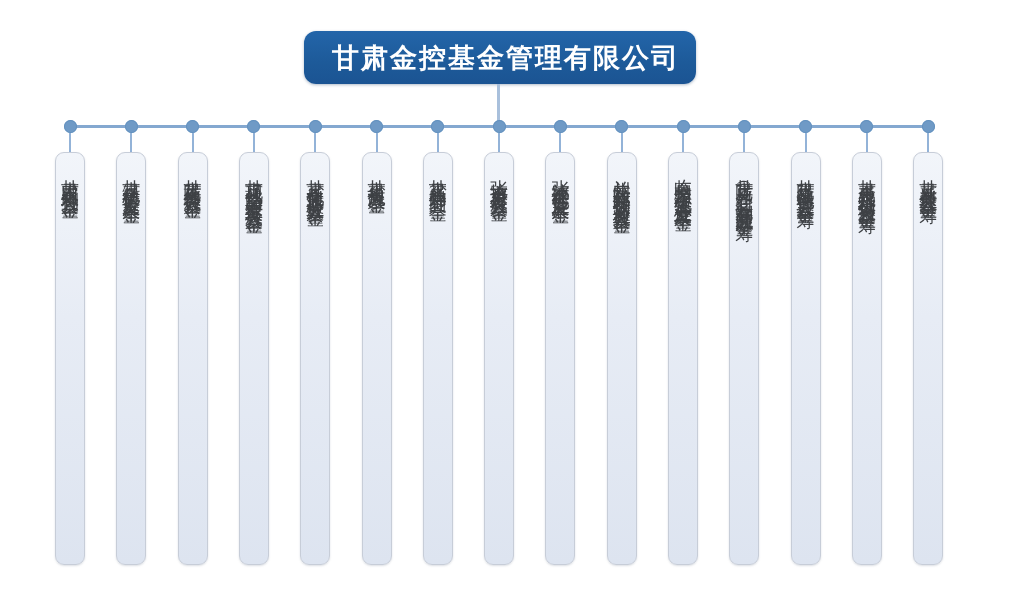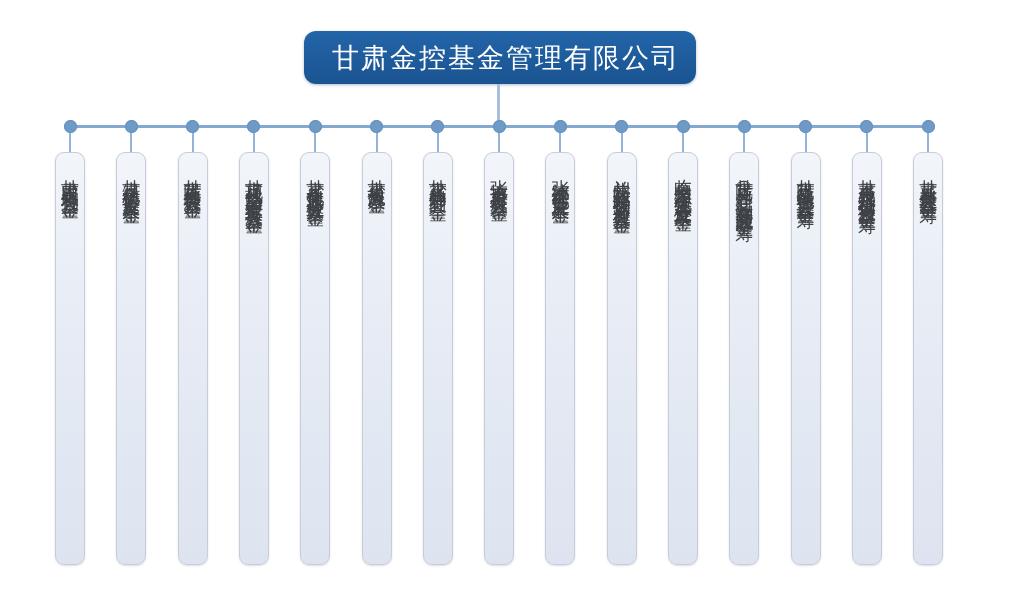--- a/index.html
+++ b/index.html
@@ -25,21 +25,21 @@
     background: linear-gradient(180deg, #2365a9 0%, #1d5a99 60%, #1b5493 100%);
     border-radius: 12px;
     box-shadow: 0 1px 3px rgba(30, 60, 100, 0.35);
     display: flex;
     align-items: center;
     justify-content: center;
   }
   .root-label {
     color: #ffffff;
     font-size: 27px;
-    font-weight: normal;
+    font-weight: bold;
     letter-spacing: 2px;
     white-space: nowrap;
     margin-left: 12px;
   }
   
   .root-stub {
     position: absolute;
     left: 497px;
     top: 84px;
     width: 3px;

